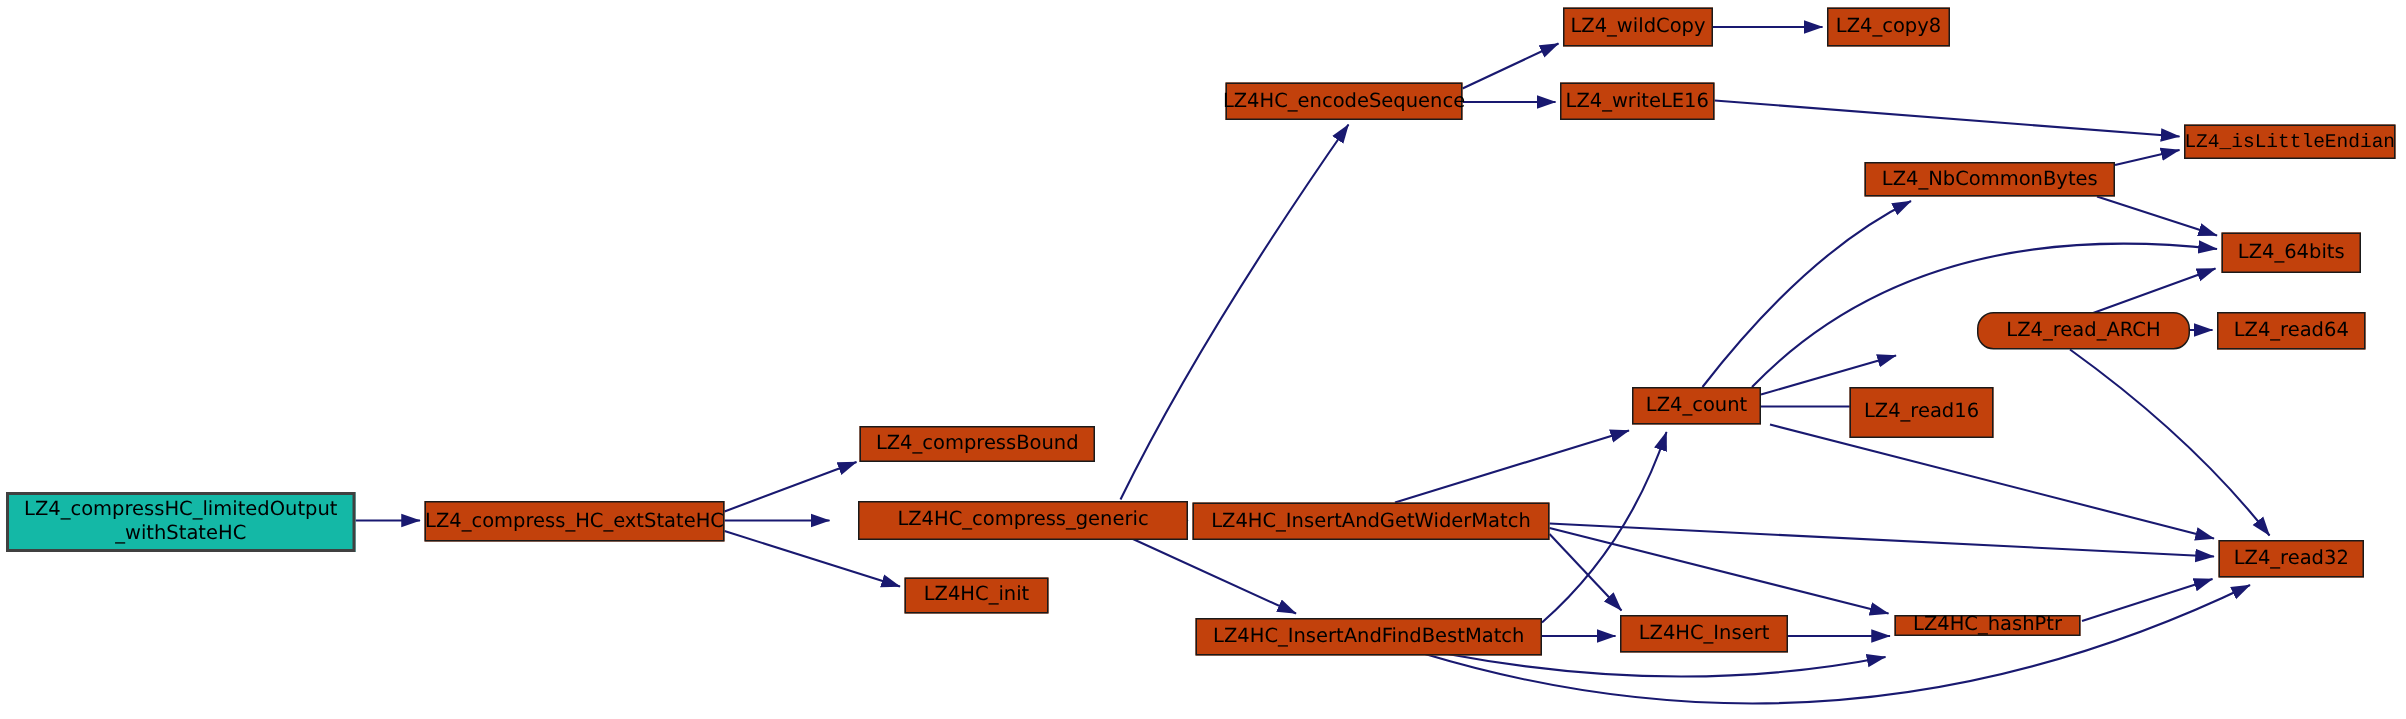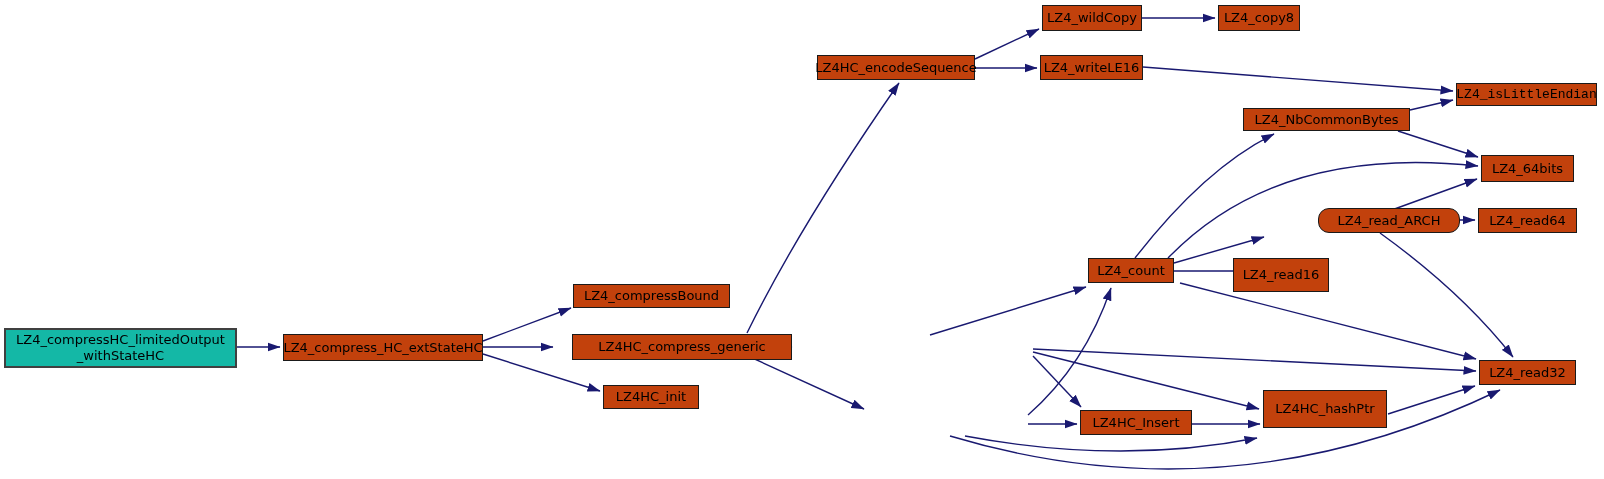--- a/index.html
+++ b/index.html
@@ -87,16 +87,18 @@
     <div class="node" style="left: 1042px; top: 5px; width: 100px; height: 26px;">LZ4_wildCopy</div>
     <div class="node" style="left: 1218px; top: 5px; width: 82px; height: 26px;">LZ4_copy8</div>
     <div class="node" style="left: 1040px; top: 55px; width: 103px; height: 25px;">LZ4_writeLE16</div>
     <div class="node" style="left: 1243px; top: 108px; width: 167px; height: 23px;">LZ4_NbCommonBytes</div>
     <div class="node" style="left: 1456px; top: 83px; width: 141px; height: 23px; font-family: Liberation Mono, monospace;">LZ4_isLittleEndian</div>
     <div class="node" style="left: 1481px; top: 155px; width: 93px; height: 27px;">LZ4_64bits</div>
     <div class="node" style="left: 1318px; top: 208px; width: 142px; height: 25px; border-radius: 11px;">LZ4_read_ARCH</div>
     <div class="node" style="left: 1478px; top: 208px; width: 99px; height: 25px;">LZ4_read64</div>
     <div class="node" style="left: 1088px; top: 258px; width: 86px; height: 25px;">LZ4_count</div>
     <div class="node" style="left: 1233px; top: 258px; width: 96px; height: 34px;">LZ4_read16</div>
+    <div class="node" style="left: 795px; top: 335px; width: 238px; height: 25px;">LZ4HC_InsertAndGetWiderMatch</div>
     <div class="node" style="left: 1479px; top: 360px; width: 97px; height: 25px;">LZ4_read32</div>
+    <div class="node" style="left: 797px; top: 412px; width: 231px; height: 25px;">LZ4HC_InsertAndFindBestMatch</div>
     <div class="node" style="left: 1080px; top: 410px; width: 112px; height: 25px;">LZ4HC_Insert</div>
-    <div class="node" style="left: 1263px; top: 390px; width: 124px; height: 38px;">LZ4HC_hashPtr</div>
+    <div class="node" style="left: 1263px; top: 410px; width: 124px; height: 14px;">LZ4HC_hashPtr</div>
   </div>
 
 </body></html>

